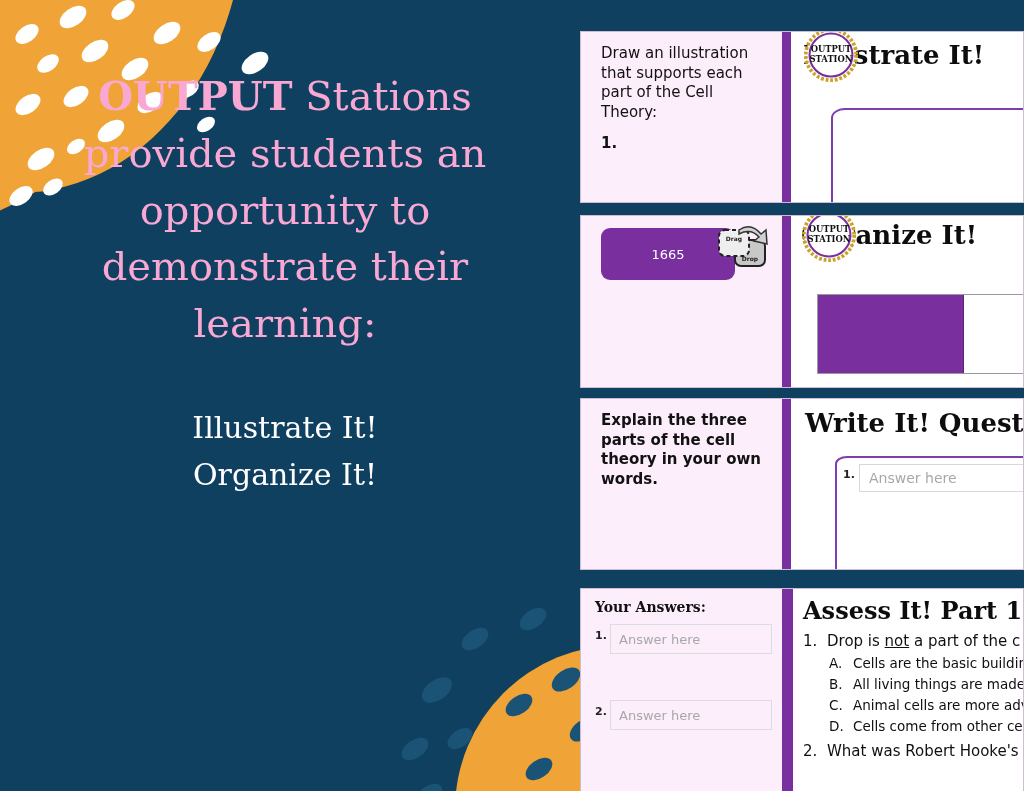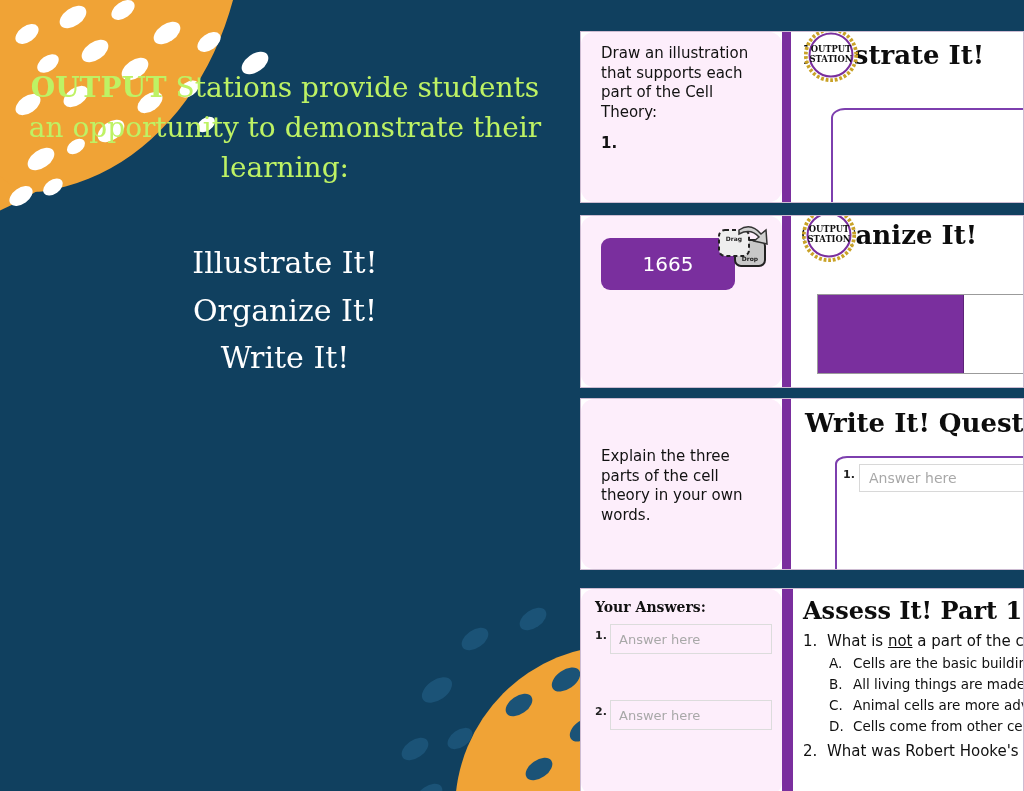--- a/index.html
+++ b/index.html
@@ -86,24 +86,24 @@
     font-family: "DejaVu Sans", sans-serif;
     font-weight: 700;
     font-size: 47px;
     line-height: 1.30;
     letter-spacing: -0.5px;
   }
   .body-copy {
     margin-top: 68px;
     width: 520px;
     text-align: center;
-    color: #bef264;
+    color: #f9a8d4;
     font-family: "DejaVu Serif", serif;
     font-weight: 400;
-    font-size: 28px;
+    font-size: 40px;
     line-height: 1.42;
   }
   .body-copy b { font-weight: 700; }
   .station-list {
     margin-top: 52px;
     width: 520px;
     text-align: center;
     color: #ffffff;
     font-family: "DejaVu Serif", serif;
     font-size: 30px;
@@ -128,21 +128,20 @@
     border: 1px solid #cdbcd2;
     box-sizing: border-box;
   }
   .card-left {
     width: 201px;
     flex: 0 0 201px;
     background: #fdeefb;
     box-sizing: border-box;
     padding: 12px 12px 8px 20px;
     position: relative;
-    border-radius: 13px;
   }
   .card-right {
     flex: 1 1 auto;
     background: #ffffff;
     position: relative;
     border-left: 9px solid #7a2f9e;
     box-sizing: border-box;
   }
   .prompt {
     font-family: "DejaVu Sans", sans-serif;
@@ -187,27 +186,27 @@
     left: 40px; top: 76px;
     right: -60px; bottom: -40px;
     border: 2px solid #7d3fae;
     border-radius: 14px 30px 10px 22px / 10px 14px 24px 12px;
   }
 
   
   #card-organize { top: 215px; height: 173px; }
   .dragdrop-icon { position: absolute; right: 9px; top: 6px; width: 60px; height: 56px; }
   .year-chip {
-    margin-top: 10px;
+    margin-top: 0;
     width: 134px; height: 52px;
     background: #7a2f9e;
     border-radius: 9px;
     color: #ffffff;
     font-family: "DejaVu Sans", sans-serif;
-    font-size: 20px;
+    font-size: 13px;
     display: flex; align-items: center; justify-content: center;
   }
   .org-table {
     position: absolute;
     left: 26px; top: 78px;
     width: 400px; height: 80px;
     border: 1px solid #9b9b9b;
     display: flex;
     box-sizing: border-box;
     background: #fff;
@@ -224,21 +223,21 @@
     line-height: 1.35;
     color: #101010;
     text-align: center;
     padding: 4px 6px 0 6px;
     white-space: nowrap;
     overflow: hidden;
   }
 
   
   #card-write { top: 398px; height: 172px; }
-  #card-write .card-left { display: flex; align-items: center; padding-left: 20px; }
+  #card-write .card-left { display: flex; padding-left: 20px; font-weight: bold; }
   .write-title { padding: 9px 0 0 14px; }
   .answer-frame {
     position: absolute;
     left: 44px; top: 57px;
     right: -50px; bottom: -30px;
     border: 2px solid #7d3fae;
     border-radius: 12px 26px 8px 18px / 8px 12px 20px 10px;
   }
   .answer-row {
     display: flex; align-items: flex-start;
@@ -375,21 +374,20 @@
 
   <div class="left-col">
 
     <div class="body-copy">
       <b>OUTPUT</b><span> Stations provide students an opportunity to demonstrate their learning:</span>
     </div>
 
     <div class="station-list">
       <div>Illustrate It!</div>
       <div>Organize It!</div>
-      <div>Write It!</div>
     </div>
   </div>
 
   <div class="cards">
 
     <div class="card" id="card-illustrate">
       <div class="card-left">
         <div class="prompt">Draw an illustration that supports each part of the Cell Theory:</div>
         <div class="ol-item">
           <span class="num">1.</span>
@@ -474,21 +472,21 @@
             <span class="n">2.</span>
             <span class="box">Answer here</span>
           </div>
         </div>
       </div>
       <div class="card-right">
         <div class="assess-title">Assess It!  Part 1</div>
         <div class="q-line">
           <span class="qn">1.</span>
           <span>
-            <span>What is </span><u>not</u><span> a part of the c</span>
+            <span>Drop is </span><u>not</u><span> a part of the c</span>
           </span>
         </div>
         <div class="opt-line">
           <span class="on">A.</span>
           <span>Cells are the basic building bl</span>
         </div>
         <div class="opt-line">
           <span class="on">B.</span>
           <span>All living things are made up</span>
         </div>

